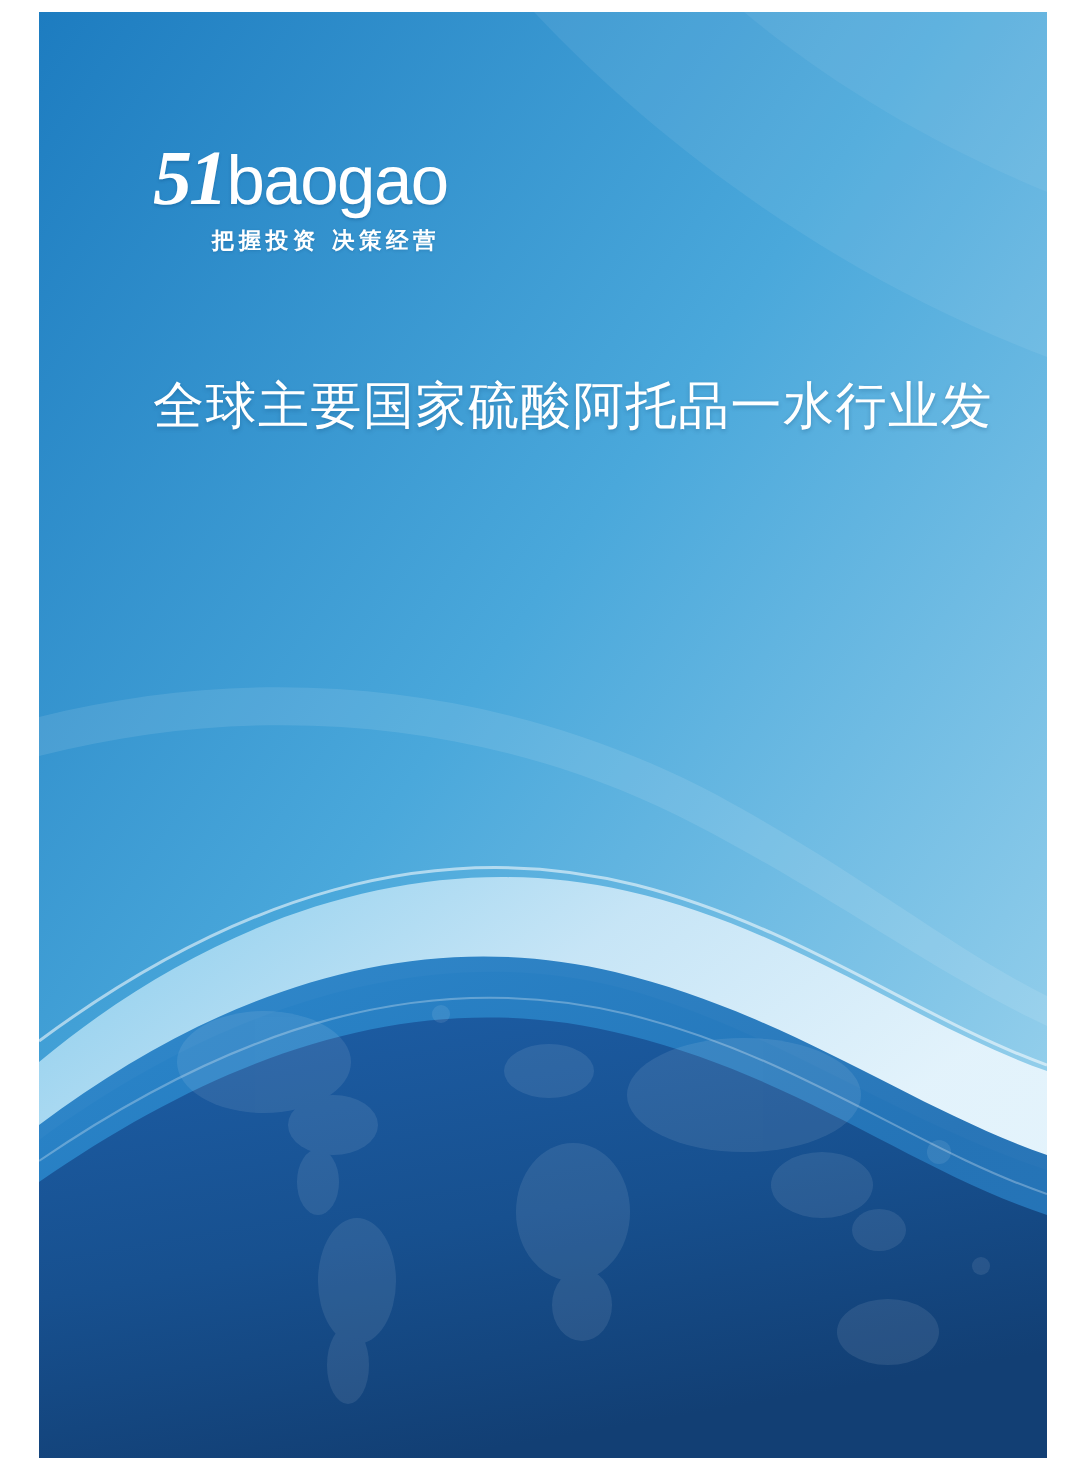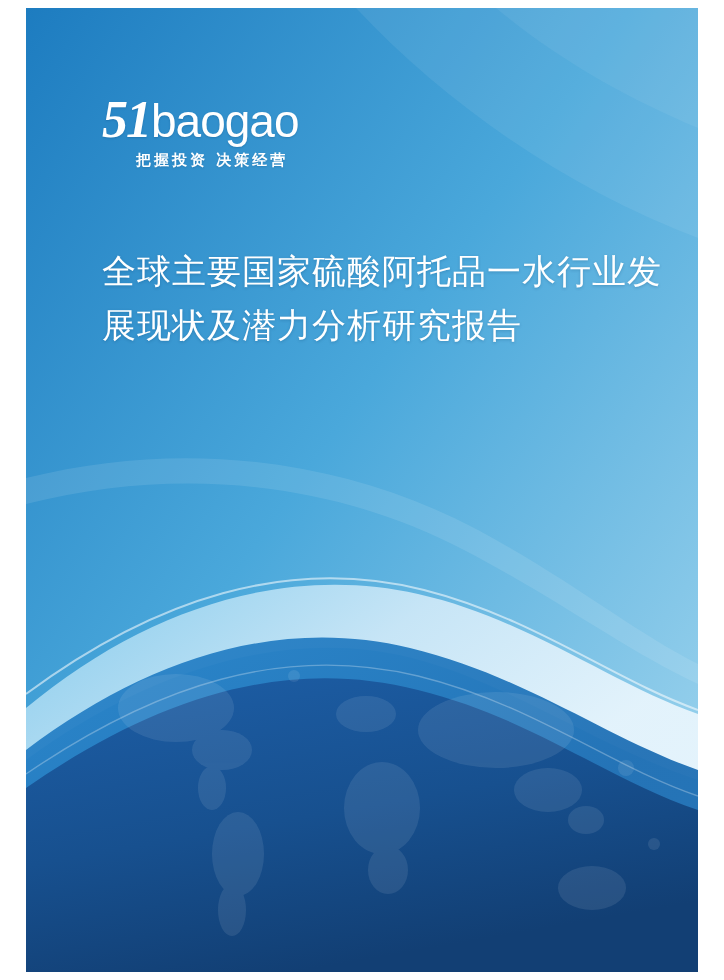--- a/index.html
+++ b/index.html
@@ -82,20 +82,21 @@
   }
   .logo-slogan {
     margin-top: 4px;
     margin-left: 34px;
     font-size: 15px;
     font-weight: bold;
     color: #ffffff;
     letter-spacing: 3px;
     font-family: "DejaVu Sans", sans-serif;
     text-shadow: 0 1px 2px rgba(0,60,110,0.22);
+    text-align: center;
   }
 
   
   .title-block {
     position: absolute;
     left: 76px;
     top: 236px;
     width: 560px;
   }
   .title-line {
@@ -193,17 +194,16 @@
       <div class="logo-row">
         <span class="logo-mark">5</span>
           <span class="logo-mark one">1</span>
           <span class="logo-word">baogao</span>
       </div>
       <div class="logo-slogan">把握投资  决策经营</div>
     </div>
 
     <div class="title-block">
       <div class="title-line">全球主要国家硫酸阿托品一水行业发</div>
-      <div class="title-line">展现状及潜力分析研究报告</div>
     </div>
 
   </div>
 </div>
 
 </body></html>

